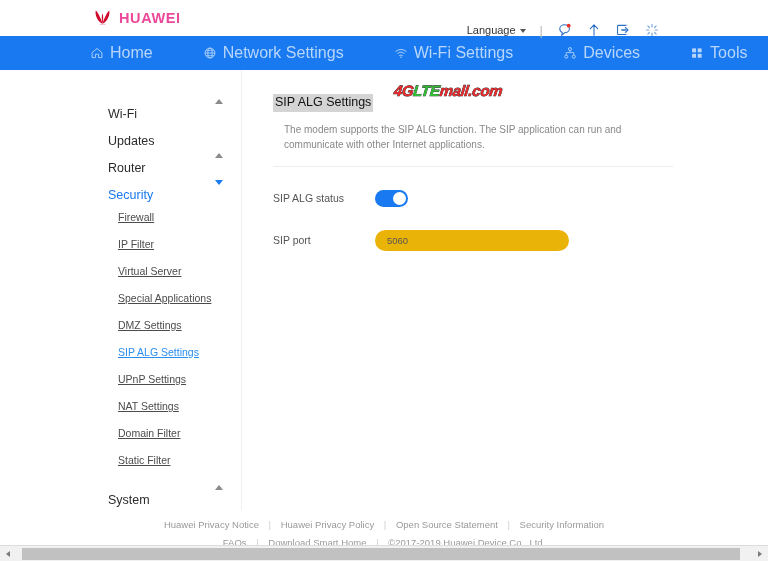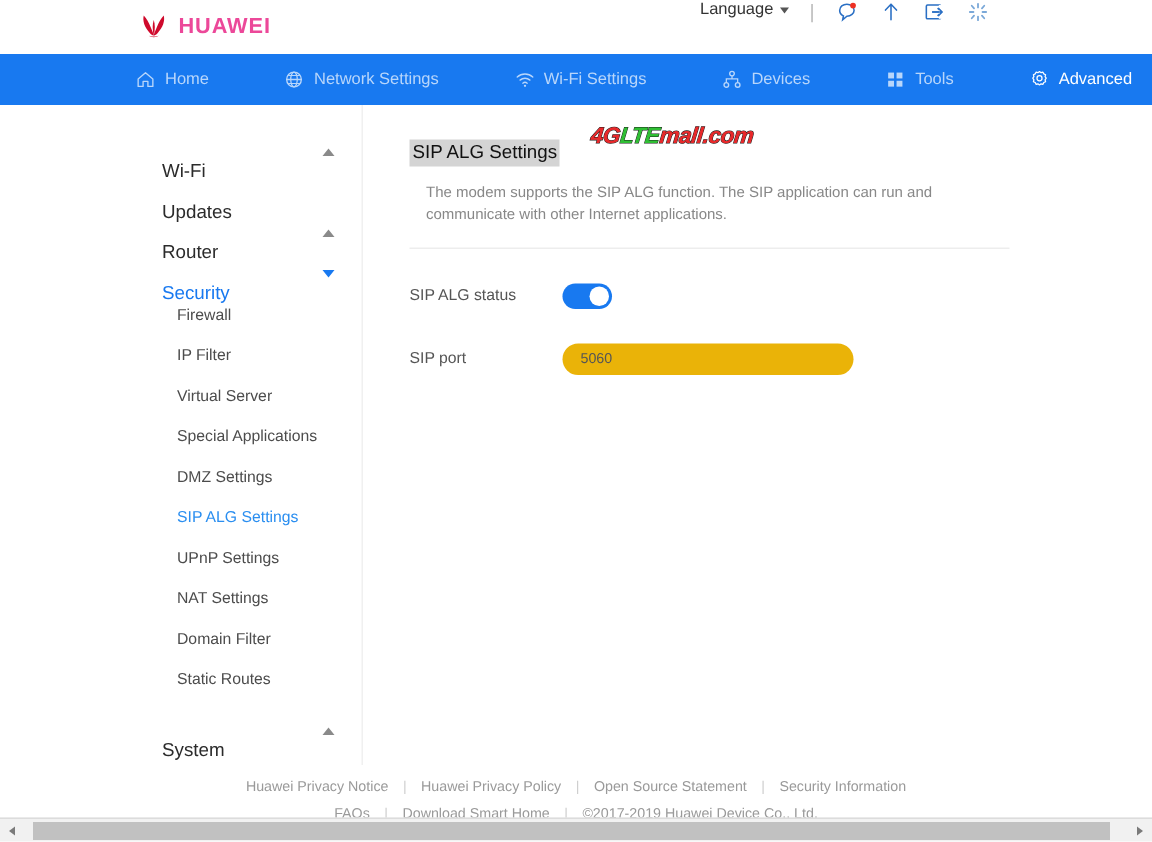--- a/index.html
+++ b/index.html
@@ -21,22 +21,22 @@
   .logo-wrap {
     display: flex; align-items: center; gap: 7px;
     margin-left: 93px;
   }
   .logo-mark { width: 19px; height: 18px; display: block; }
   .logo-text {
     font-size: 14.5px; font-weight: bold; color: #ec4899;
     letter-spacing: 0.6px;
   }
   .header-right {
-    position: absolute; right: 108px; top: 0; height: 36px;
-    display: flex; align-items: flex-start; gap: 13px;
+    position: absolute; right: 108px; top: 12px; height: 36px;
+    display: flex; align-items: center; gap: 13px;
   }
   .lang {
     font-size: 11px; color: #333; cursor: pointer;
     display: flex; align-items: center; gap: 4px;
   }
   .lang-caret {
     width: 0; height: 0;
     border-left: 3px solid transparent;
     border-right: 3px solid transparent;
     border-top: 4px solid #555;
@@ -49,21 +49,21 @@
   .navbar {
     height: 34px;
     background: #1879f0;
     display: flex; align-items: center;
     padding-left: 90px;
     gap: 0px;
   }
   .nav-item {
     display: flex; align-items: center; gap: 6px;
     color: #b8d6fb;
-    font-size: 11px;
+    font-size: 16px;
     padding: 0 24px 0 0;
     margin-right: 26px;
     cursor: pointer;
     white-space: nowrap;
   }
   .nav-item:last-child { margin-right: 0; padding-right: 0; text-align: center; }
   .nav-item.active { color: #ffffff; }
   .nav-ico { width: 14px; height: 14px; display: block; flex: none; }
 
   
@@ -95,22 +95,23 @@
     border-left: 4px solid transparent;
     border-right: 4px solid transparent;
   }
   .chev.up { border-bottom: 5px solid #8a8a8a; }
   .chev.down { border-top: 5px solid #1879f0; }
   .side-sub {
     font-size: 10.5px;
     color: #4c4c4c;
     padding: 0 0 0 28px;
     height: 27px;
-    display: flex; align-items: center;
-    cursor: pointer;
+    display: flex; align-items: flex-end;
+    cursor: pointer;
+    text-decoration: underline;
   }
   .side-sub.active { color: #2a8ef0; }
 
   
   .content {
     flex: 1;
     padding: 22px 95px 0 31px;
     position: relative;
   }
   .content-title {
@@ -397,21 +398,21 @@
     <div class="side-sub">
       <span>UPnP Settings</span>
     </div>
     <div class="side-sub">
       <span>NAT Settings</span>
     </div>
     <div class="side-sub">
       <span>Domain Filter</span>
     </div>
     <div class="side-sub">
-      <span>Static Routes</span>
+      <span>Static Filter</span>
     </div>
 
     <div class="side-top" style="margin-top:8px;">
       <span class="lbl">System</span>
       <span class="chev up"></span>
     </div>
   </div>
 
   <div class="content">
     <div class="content-title">SIP ALG Settings</div>

